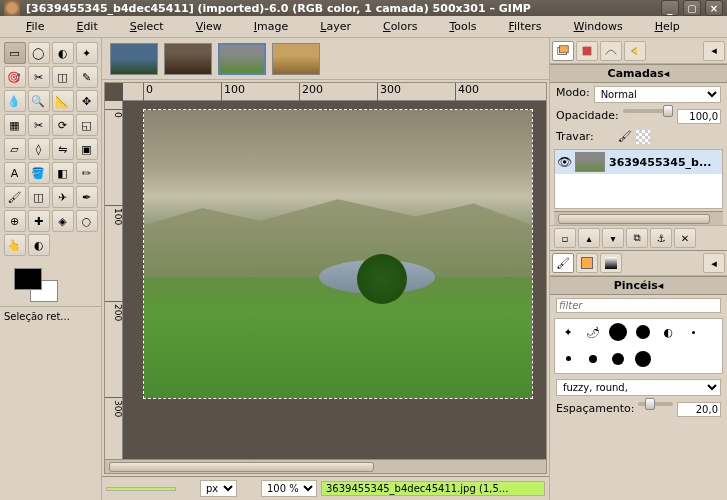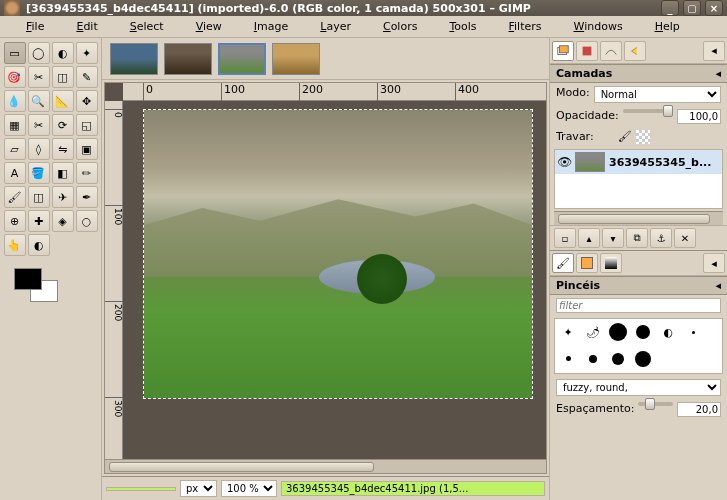--- a/index.html
+++ b/index.html
@@ -32,28 +32,28 @@
 .vruler { width: 18px; background: #dbd2c4; border-right: 1px solid #888; position: relative; }
 .vtick { position: absolute; left: 0; border-top: 1px solid #666; width: 18px; font-size: 9px; writing-mode: vertical-rl; padding-top: 2px; }
 .canvas { flex: 1; background: #5a5248; position: relative; overflow: hidden; }
 .image { position: absolute; top: 8px; left: 20px; width: 390px; height: 290px; border: 1px dashed #fff; }
 .sky { position: absolute; inset: 0; background: linear-gradient(180deg,#8a8570 0%,#a8a088 20%,#c4bfa8 30%,#7a8a68 45%,#6a8a48 55%,#5a9a38 70%,#4a8a30 100%); }
 .mountain { position: absolute; top: 28%; left: 0; right: 0; height: 30%; background: linear-gradient(180deg,#9a9a7a,#7a8a5a); clip-path: polygon(0 40%,15% 20%,30% 35%,50% 10%,70% 30%,85% 15%,100% 40%,100% 100%,0 100%); }
 .lake { position: absolute; top: 52%; left: 45%; width: 30%; height: 12%; background: linear-gradient(#9aaab8,#7a8a98); border-radius: 50%; }
 .tree { position: absolute; top: 50%; left: 55%; width: 50px; height: 50px; background: radial-gradient(circle,#2a5a1a,#1a4a0a); border-radius: 50%; }
 .statusbar { height: 24px; background: #dbd2c4; border-top: 1px solid #988f7f; display: flex; align-items: center; padding: 0 4px; gap: 4px; }
 .statusbar .cell { border: 1px solid #b8af9f; padding: 1px 4px; background: #bef264; font-size: 10px; }
-.statusbar select, .statusbar input { font-size: 10px; border: 1px solid #b8af9f; background: #fff; padding: 1px; }
+.statusbar select, .statusbar input { font-size: 10px; border: 1px solid #b8af9f; background: #fff; padding: 1px; margin-left: 20px; }
 .scroll-h { height: 14px; background: #c9c0b0; border-top: 1px solid #988f7f; display:flex; align-items:center; }
 .scroll-h .thumb-s { width: 60%; height: 10px; background: linear-gradient(#eee8db,#c9c0b0); border: 1px solid #988f7f; border-radius: 3px; margin-left: 4px; }
 .rpanel { width: 178px; background: #dbd2c4; border-left: 1px solid #b8af9f; display: flex; flex-direction: column; overflow: hidden; }
 .rtabs { height: 26px; display: flex; align-items: center; padding: 2px; gap: 2px; border-bottom: 1px solid #b8af9f; }
 .rtab { width: 22px; height: 20px; border: 1px solid #b8af9f; background: #e8e0d0; display: flex; align-items: center; justify-content: center; border-radius: 2px; }
 .rtab.active { background: #fff; border-color: #988f7f; }
-.section-h { background: #c9c0b0; padding: 2px 6px; font-weight: bold; display: flex; justify-content: space-between; border-top: 1px solid #988f7f; border-bottom: 1px solid #988f7f; }
+.section-h { background: #c9c0b0; padding: 2px 6px; font-weight: bold; display: flex; justify-content: center; border-top: 1px solid #988f7f; border-bottom: 1px solid #988f7f; }
 .row { display: flex; align-items: flex-start; padding: 3px 6px; gap: 4px; font-size: 10px; }
 .row select, .row input[type=text] { flex: 1; border: 1px solid #b8af9f; background: #fff; font-size: 10px; padding: 1px 2px; }
 .row .num { width: 44px; border: 1px solid #b8af9f; background: #fff; font-size: 10px; padding: 1px 2px; text-align: right; }
 .slider { flex: 1; height: 4px; background: #b8af9f; position: relative; border-radius: 2px; }
 .slider .knob { position: absolute; top: -4px; width: 10px; height: 12px; background: linear-gradient(#fff,#c9c0b0); border: 1px solid #888; border-radius: 2px; }
 .layerlist { height: 60px; background: #fff; margin: 2px 4px; border: 1px solid #b8af9f; overflow: hidden; }
 .layer { display: flex; align-items: center; padding: 2px; gap: 4px; background: #d4e4f4; }
 .layer .eye { width: 14px; font-size: 12px; }
 .layer .lthumb { width: 30px; height: 20px; border: 1px solid #888; background: linear-gradient(#888 30%,#6a8a48); }
 .btnrow { display: flex; padding: 2px 4px; gap: 2px; border-top: 1px solid #b8af9f; }
@@ -125,20 +125,21 @@
         <div class="tool">✚</div>
         <div class="tool">◈</div>
         <div class="tool">○</div>
         <div class="tool">👆</div>
         <div class="tool">◐</div>
       </div>
     <div class="swatch">
       <div class="fg"></div>
       <div class="bg"></div>
     </div>
+    <div class="selinfo">Seleção ret...</div>
   </div>
 
   <div class="center">
     <div class="thumbs">
       <div class="thumb" style="background:linear-gradient(#4a6a8a 50%,#2a4a2a)"></div>
       <div class="thumb" style="background:linear-gradient(#6a5a4a 30%,#3a2a1a)"></div>
       <div class="thumb active" style="background:linear-gradient(#888 30%,#5a8a3a)"></div>
       <div class="thumb" style="background:linear-gradient(#c8a060 40%,#8a6a30)"></div>
     </div>
     <div class="canvaswrap">

